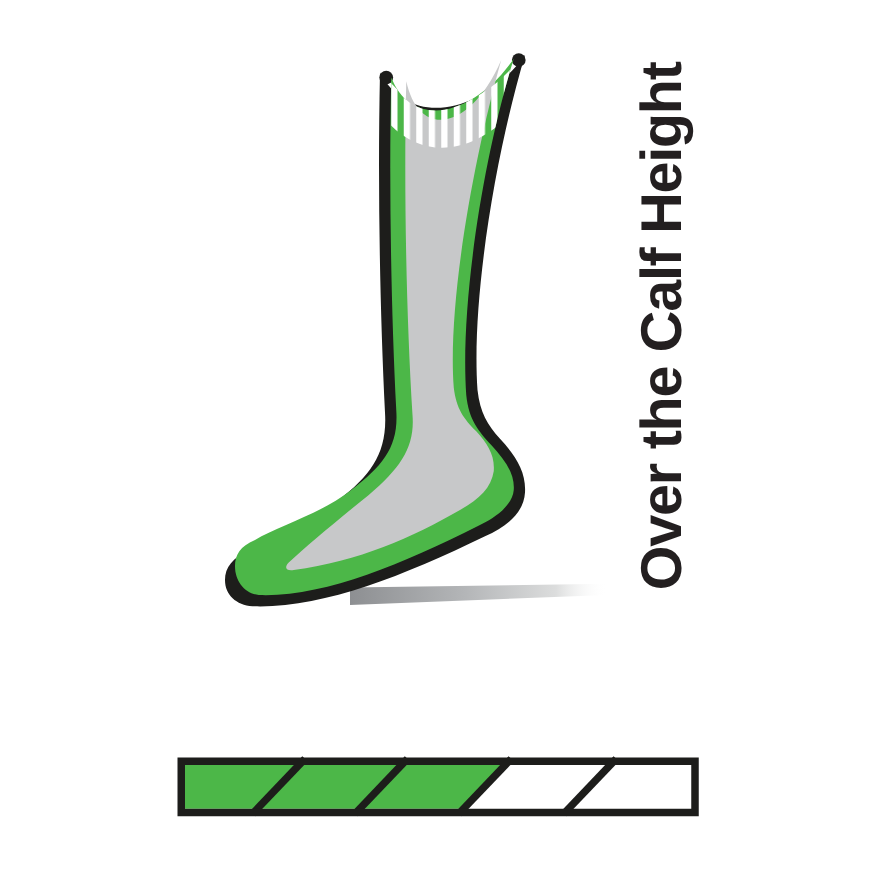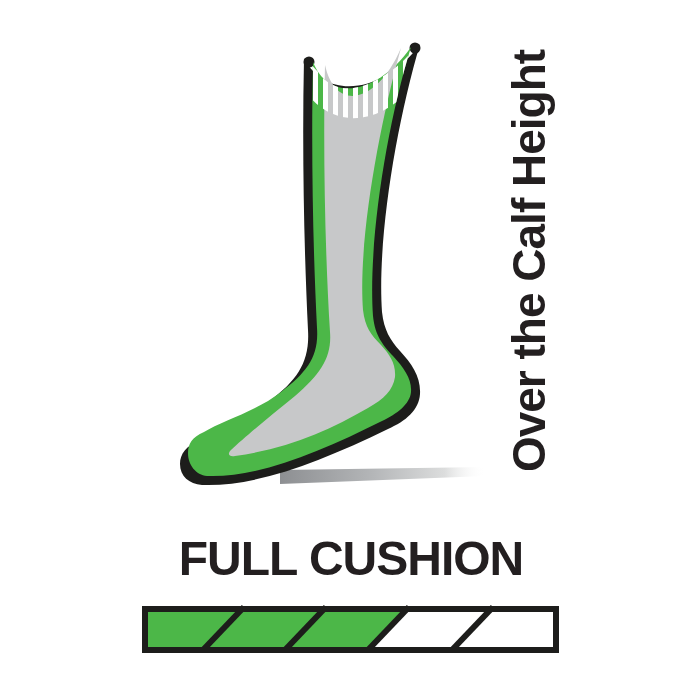--- a/index.html
+++ b/index.html
@@ -88,21 +88,20 @@
 
     <path d="M 325,65 C 323,150 325,252 330,332 C 332,357 321,374 295,396 C 270,416 245,437 231,450 C 227,454 229,457 235,456 C 287,449 330,430 368,408 C 384,399 393,390 395,377 C 396,364 390,355 381,345 C 371,335 365,327 363,310 C 358,244 378,130 401,48 C 378,102 336,114 325,65 Z" fill="#c7c8c9"></path>
 
     <g clip-path="url(#greenClip)">
       <path d="M 300,48 C 330,104 384,94 424,36 L 424,72 C 388,126 332,136 300,84 Z" fill="url(#ribPattern)"></path>
     </g>
   </svg>
 
   <div class="vlabel">Over the Calf Height</div>
 
-  <div class="cushion-title">FULL CUSHION</div>
 
   <svg class="bar-svg" viewBox="0 0 422 54" aria-hidden="true">
     <rect x="5" y="7" width="411" height="41" fill="#ffffff"></rect>
     <polygon points="8,10 265,10 230,45 8,45" fill="#4cb748"></polygon>
     <line x1="62" y1="49" x2="104" y2="5" stroke="#1d1d1b" stroke-width="6"></line>
     <line x1="144" y1="49" x2="186" y2="5" stroke="#1d1d1b" stroke-width="6"></line>
     <line x1="227" y1="49" x2="269" y2="5" stroke="#1d1d1b" stroke-width="6"></line>
     <line x1="311" y1="49" x2="353" y2="5" stroke="#1d1d1b" stroke-width="6"></line>
     <rect x="5" y="7" width="411" height="41" fill="none" stroke-width="6" stroke="#1d1d1b"></rect>
   </svg>

